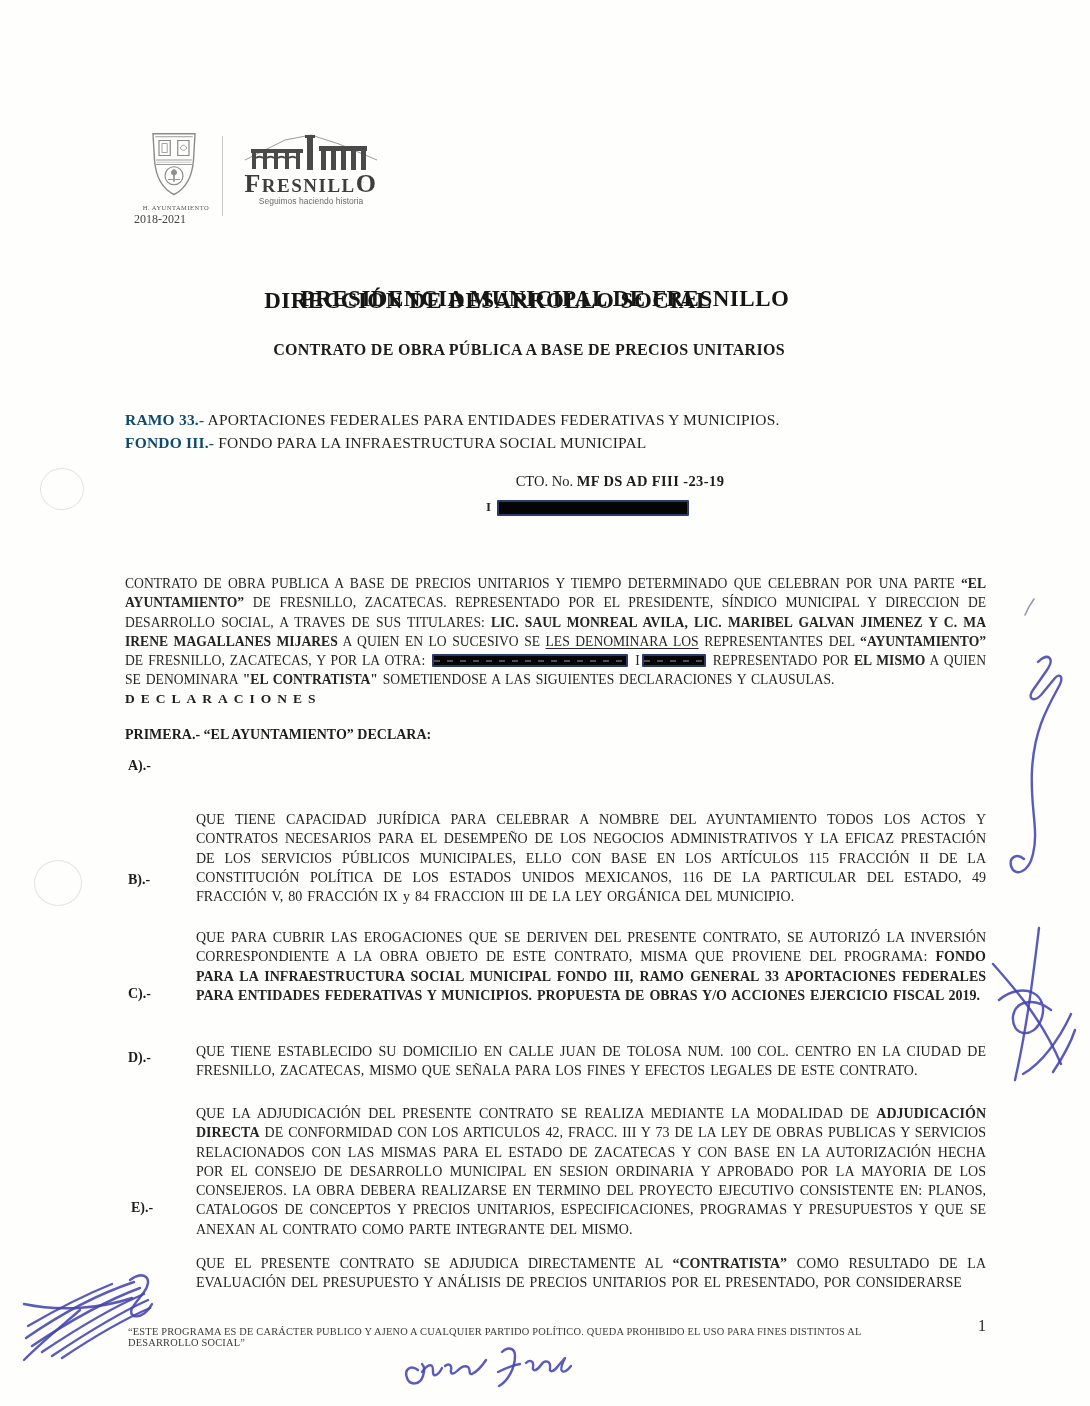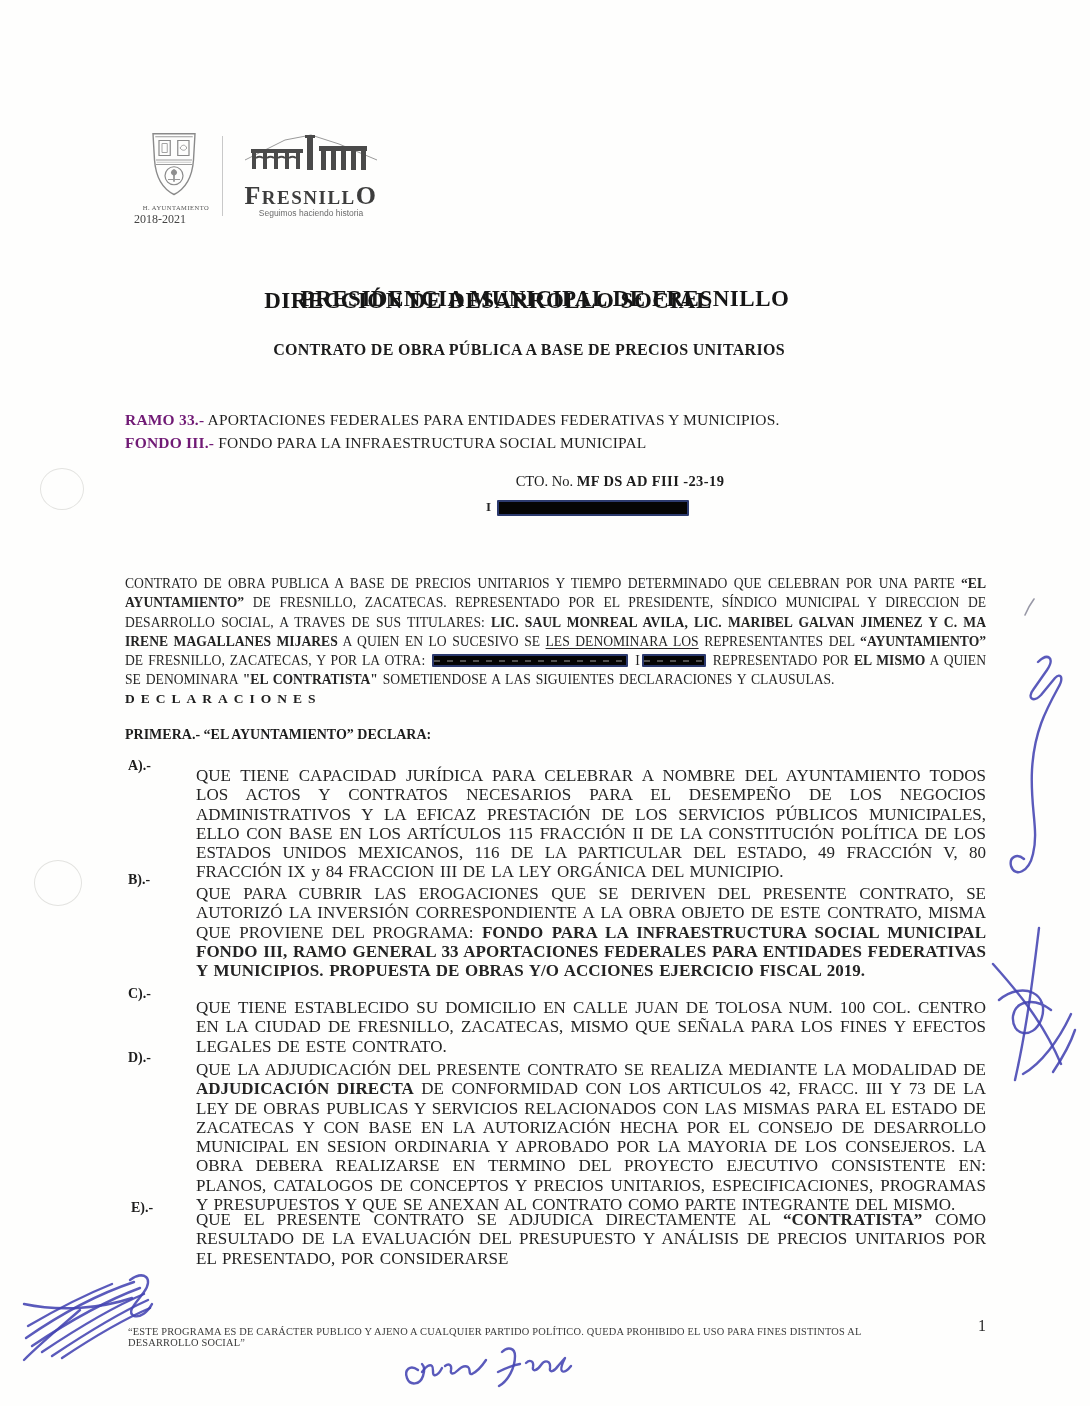--- a/index.html
+++ b/index.html
@@ -14,54 +14,54 @@
   .logo-block { position:absolute; left:138px; top:128px; width:250px; height:105px; }
   .coat { position:absolute; left:0; top:2px; width:72px; height:72px; }
   .coat-caption { position:absolute; left:-4px; top:76px; width:84px; text-align:center;
     font-size:6.5px; color:#555; letter-spacing:.5px; }
   .coat-year { position:absolute; left:-4px; top:84px; width:84px; 
     font-size:12px; color:#444; }
   .logo-divider { position:absolute; left:84px; top:8px; width:1px; height:80px; background:#c9c9c9; }
   .fres { position:absolute; left:98px; top:4px; width:150px; }
   .fres-mark { display:block; margin:0 auto; }
   .fres-word { text-align:center; font-weight:bold; color:#3d3d3d; font-size:19px;
-    letter-spacing:1.5px; line-height:20px; margin-top:14px; white-space:nowrap; }
+    letter-spacing:1.5px; line-height:20px; margin-top:2px; white-space:nowrap; }
   .fres-word .big { font-size:26px; }
   .fres-tag { text-align:center; font-size:8.5px; color:#6b6b6b; font-family:"Liberation Sans", sans-serif; }
   
   .title1 { position:absolute; left:0; top:258px; width:1090px; text-align:center;
     font-size:23px; font-weight:bold; letter-spacing:.5px; color:#161616;margin-top:28px; }
   .title2 { position:absolute; left:0; top:288px; width:976px; text-align:center;
     font-size:23px; font-weight:bold; letter-spacing:.5px; color:#161616; }
   .subtitle { position:absolute; left:0; top:341px; width:1058px; text-align:center;
     font-size:16px; font-weight:bold; color:#1b1b1b; letter-spacing:.3px; }
   .program { position:absolute; left:125px; top:408px; width:862px; font-size:15.5px;
     line-height:23px; color:#1f1f1f; letter-spacing:.2px; }
-  .program b { color:#701a75; }
+  .program b { color:#0c4a6e; }
   .cto-line { position:absolute; left:0; top:473px; width:1240px; text-align:center;
     font-size:14.5px; color:#1c1c1c; }
   .cto-line b { letter-spacing:.4px;text-align:right; }
   .redact-cto { position:absolute; left:497px; top:500px; width:192px; height:16px;
     background:#050505; border:2px solid #2c3a6e; border-radius:1px; }
   .redact-cto-i { position:absolute; left:486px; top:499px; font-size:13px; font-weight:bold; }
   
   .intro { position:absolute; left:125px; top:574px; width:861px; font-size:13.6px;
     line-height:19.3px; text-align:justify; word-spacing:1.5px; color:#242424; }
   .b, b { font-weight:bold; }
   .u { text-decoration:underline; text-underline-offset:2px; }
   .redact { display:inline-block; width:120px; height:13px; vertical-align:-2px;
     background-color:#050505; border:2px solid #2c3a6e; border-radius:1px;
     background-image:repeating-linear-gradient(90deg, rgba(255,255,255,.30) 0 6px, rgba(255,255,255,0) 6px 13px);
     background-size:100% 2px; background-position:0 55%; background-repeat:no-repeat; margin:0 2px; }
   .decl-heading { position:absolute; left:125px; top:691px; width:861px; text-align:left;
     font-size:13.5px; font-weight:bold; letter-spacing:6px; color:#1d1d1d; }
   .primera { position:absolute; left:125px; top:727px; font-size:14px; font-weight:bold; color:#1d1d1d; }
   .decl-label { position:absolute; left:128px; font-size:14px; font-weight:bold; color:#1d1d1d; }
-  .decl-text { position:absolute; left:196px; width:790px; font-size:17px; line-height:19.3px;
-    text-align:justify; word-spacing:1.5px; color:#242424; }
+  .decl-text { position:absolute; left:196px; width:790px; font-size:14px; line-height:19.3px;
+    text-align:justify; word-spacing:1.5px; color:#242424;margin-top:44px; }
   
   .footer-disclaimer { position:absolute; left:128px; top:1326px; width:800px;
     font-size:10.4px; color:#3a3a3a; letter-spacing:.2px; }
   .page-number { position:absolute; left:978px; top:1317px; font-size:16px; color:#2a2a2a; }
   
   .hole { position:absolute; border:1.5px solid #e3e3e0; border-radius:50%; }
   .hole-top { left:40px; top:468px; width:44px; height:42px; }
   .hole-bottom { left:34px; top:860px; width:48px; height:46px; }
   .ink { position:absolute; pointer-events:none; }
   .ink path { fill:none; stroke:#4343b2; stroke-width:2.4; stroke-linecap:round; stroke-linejoin:round; opacity:.88; }

